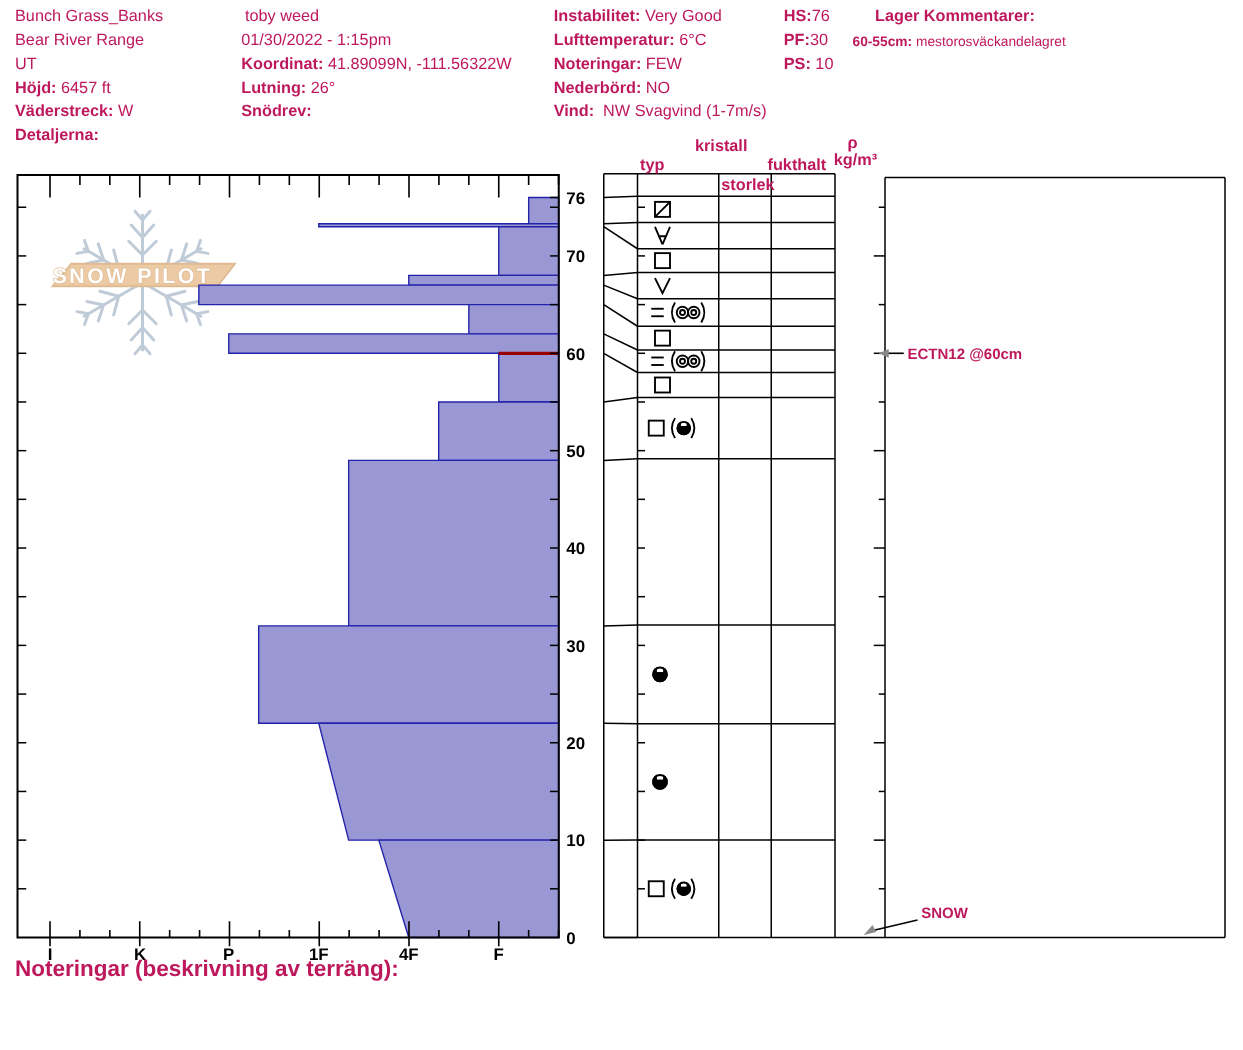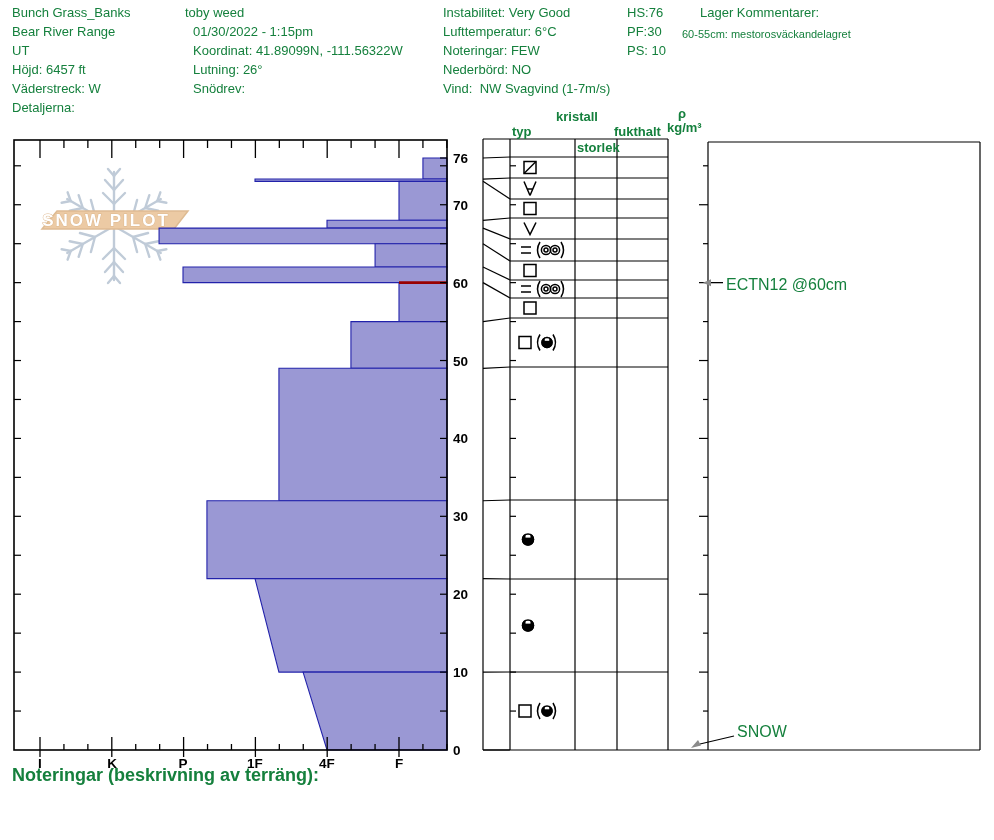--- a/index.html
+++ b/index.html
@@ -1,42 +1,42 @@
 <!DOCTYPE html>
 <html><head>
 <meta charset="utf-8">
 <style>
   html,body{margin:0;padding:0;background:#fff;}
   #root{position:relative;width:994px;height:840px;background:#fff;overflow:hidden;
-        font-family:"Liberation Sans",sans-serif;color:#15803d;}
+        font-family:"Liberation Sans",sans-serif;color:#be185d;}
   .h{position:absolute;font-size:13px;line-height:15px;white-space:pre;}
-  .b{font-weight:normal;}
+  .b{font-weight:bold;}
   .small{font-size:11px;text-align:center;}
   .colhead{position:absolute;font-size:13px;font-weight:bold;white-space:pre;}
-  .annot{position:absolute;font-size:16px;font-weight:normal;white-space:pre;}
+  .annot{position:absolute;font-size:12px;font-weight:bold;white-space:pre;}
   .footer{position:absolute;font-size:18px;font-weight:bold;}
   #profile-svg{position:absolute;left:0;top:0;}
   #profile-svg text.dlabel{font:bold 13.5px "Liberation Sans",sans-serif;}
   #profile-svg text.hlabel{font:bold 13.5px "Liberation Sans",sans-serif;}
   #profile-svg text.logotext{font:bold 17px "Liberation Sans",sans-serif;letter-spacing:2px;
         fill:#ffffff;stroke:#ddb88f;stroke-width:1px;paint-order:stroke;}
 </style>
 </head>
 <body>
 
 <div id="root">
 
   <div class="h" style="left:12px;top:5px"><span>Bunch Grass_Banks</span></div>
   <div class="h" style="left:12px;top:24px"><span>Bear River Range</span></div>
   <div class="h" style="left:12px;top:43px"><span>UT</span></div>
   <div class="h" style="left:12px;top:62px"><span class="b">Höjd:</span><span> 6457 ft</span></div>
   <div class="h" style="left:12px;top:81px"><span class="b">Väderstreck:</span><span> W</span></div>
   <div class="h" style="left:12px;top:100px"><span class="b">Detaljerna:</span><span></span></div>
 
-  <div class="h" style="left:185px;top:5px"><span>toby weed</span></div>
+  <div class="h" style="left:196px;top:5px"><span>toby weed</span></div>
   <div class="h" style="left:193px;top:24px"><span>01/30/2022 - 1:15pm</span></div>
   <div class="h" style="left:193px;top:43px"><span class="b">Koordinat:</span><span> 41.89099N, -111.56322W</span></div>
   <div class="h" style="left:193px;top:62px"><span class="b">Lutning:</span><span> 26°</span></div>
   <div class="h" style="left:193px;top:81px"><span class="b">Snödrev:</span><span></span></div>
 
   <div class="h" style="left:443px;top:5px"><span class="b">Instabilitet:</span><span> Very Good</span></div>
   <div class="h" style="left:443px;top:24px"><span class="b">Lufttemperatur:</span><span> 6°C</span></div>
   <div class="h" style="left:443px;top:43px"><span class="b">Noteringar:</span><span> FEW</span></div>
   <div class="h" style="left:443px;top:62px"><span class="b">Nederbörd:</span><span> NO</span></div>
   <div class="h" style="left:443px;top:81px"><span class="b">Vind:</span><span>  NW Svagvind (1-7m/s)</span></div>

